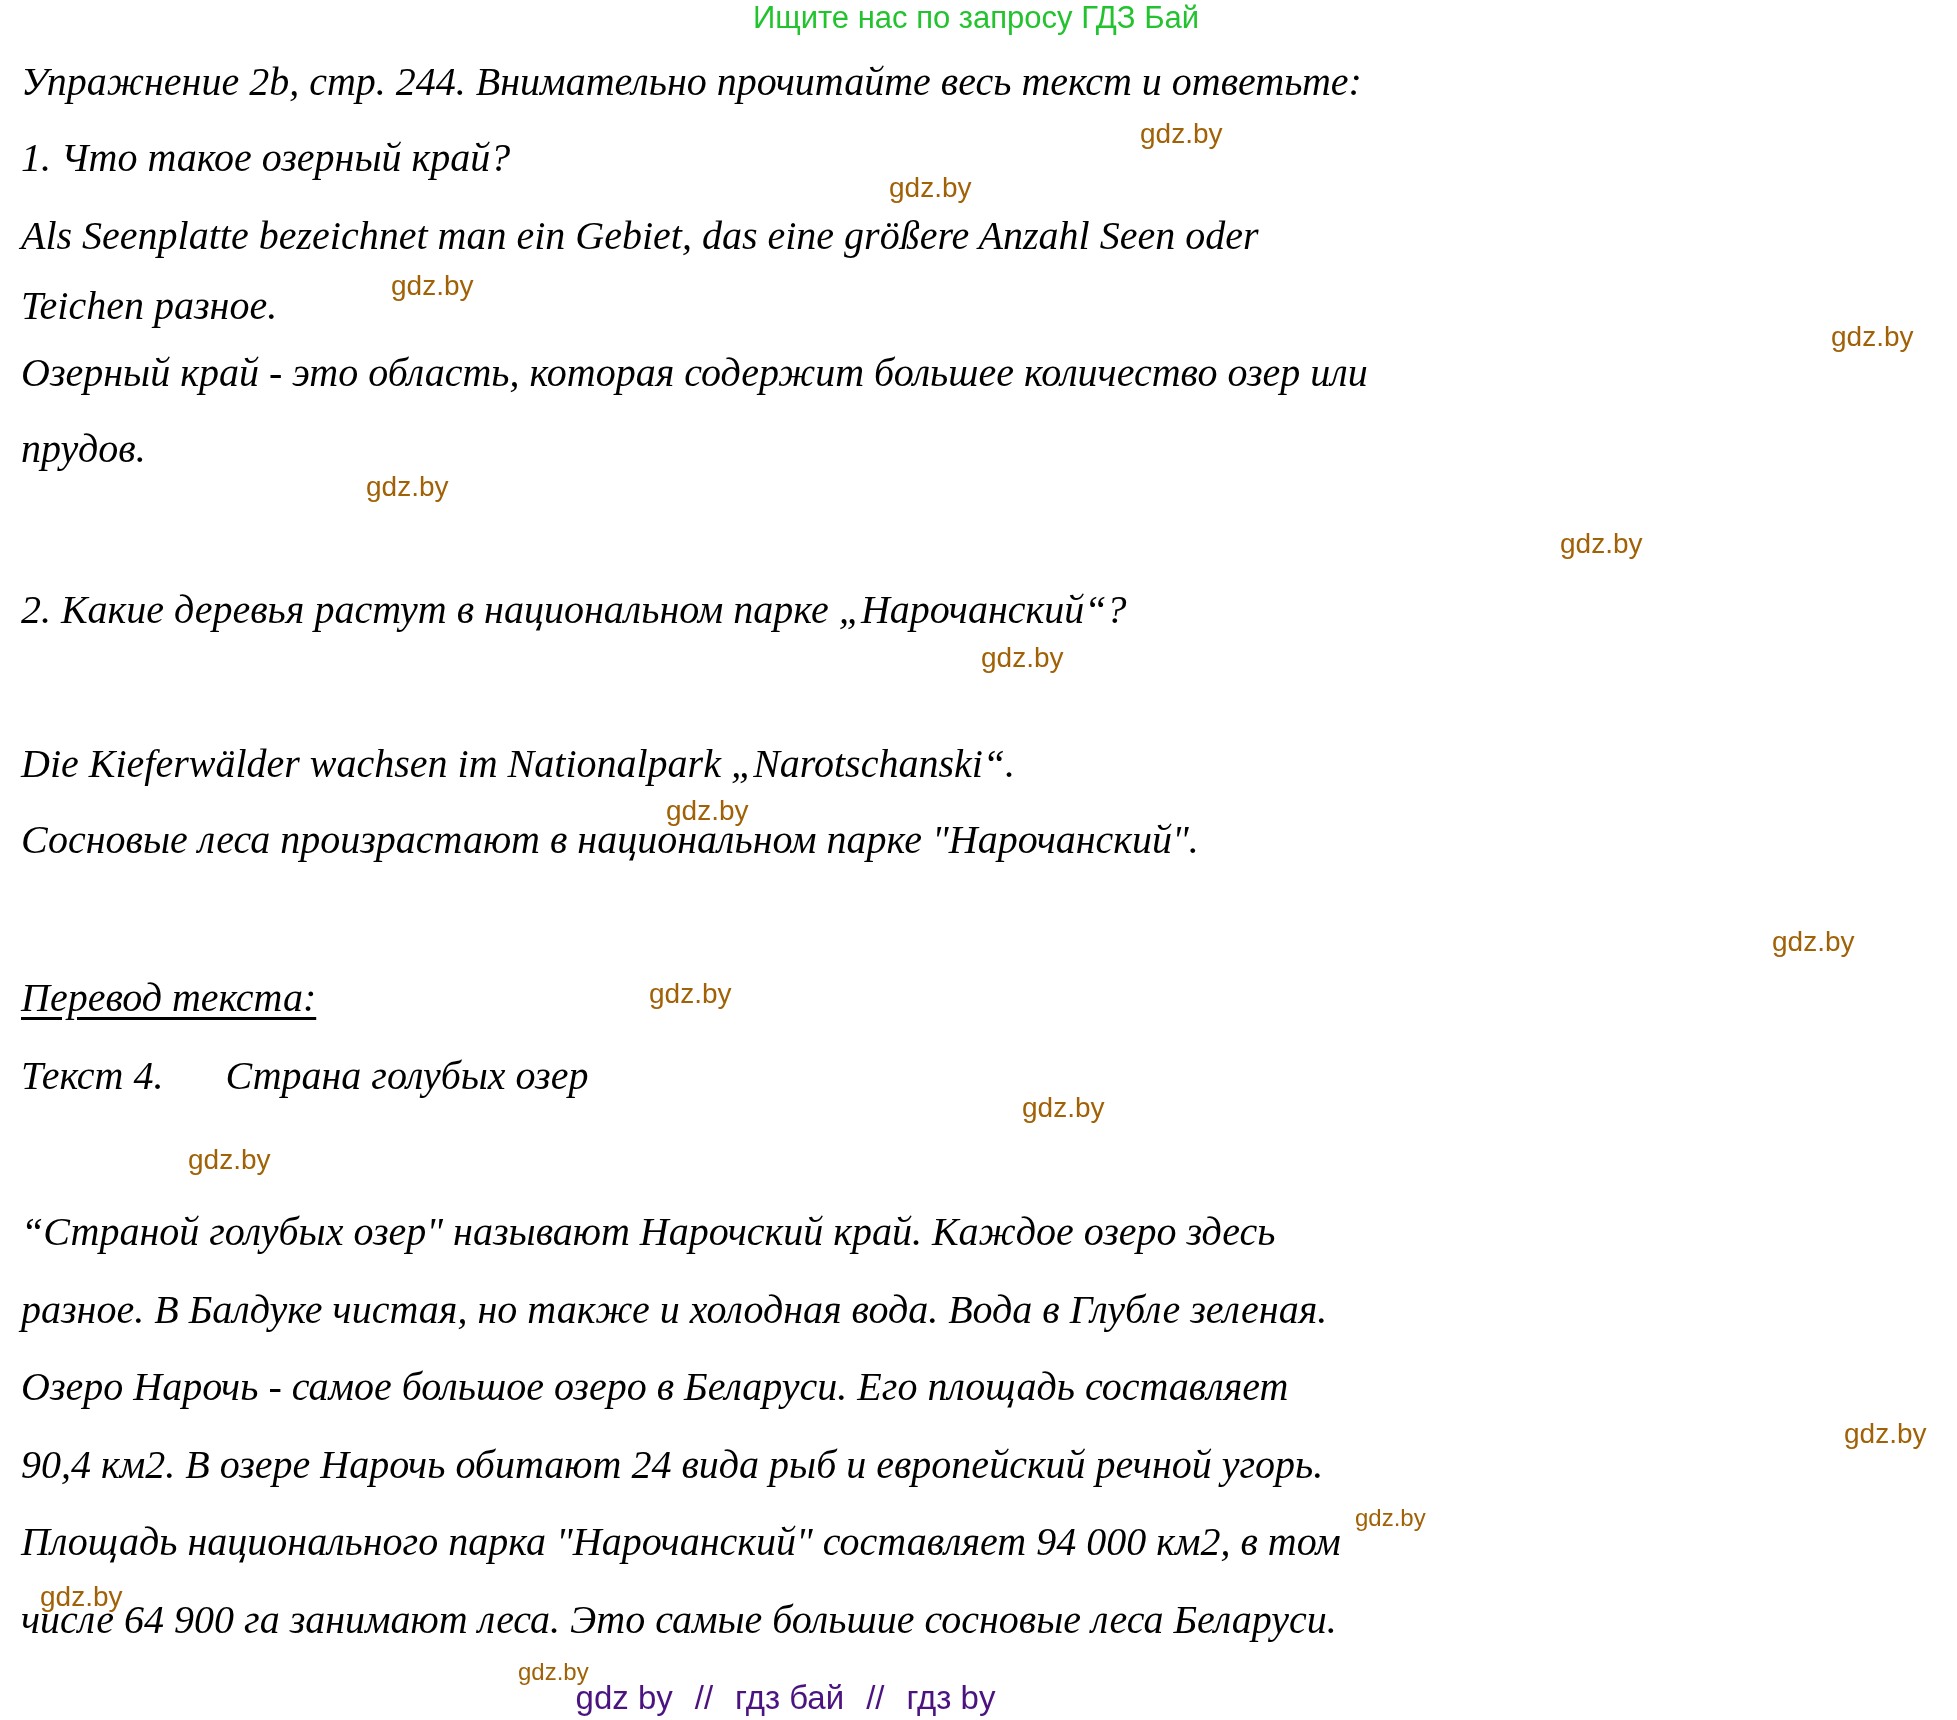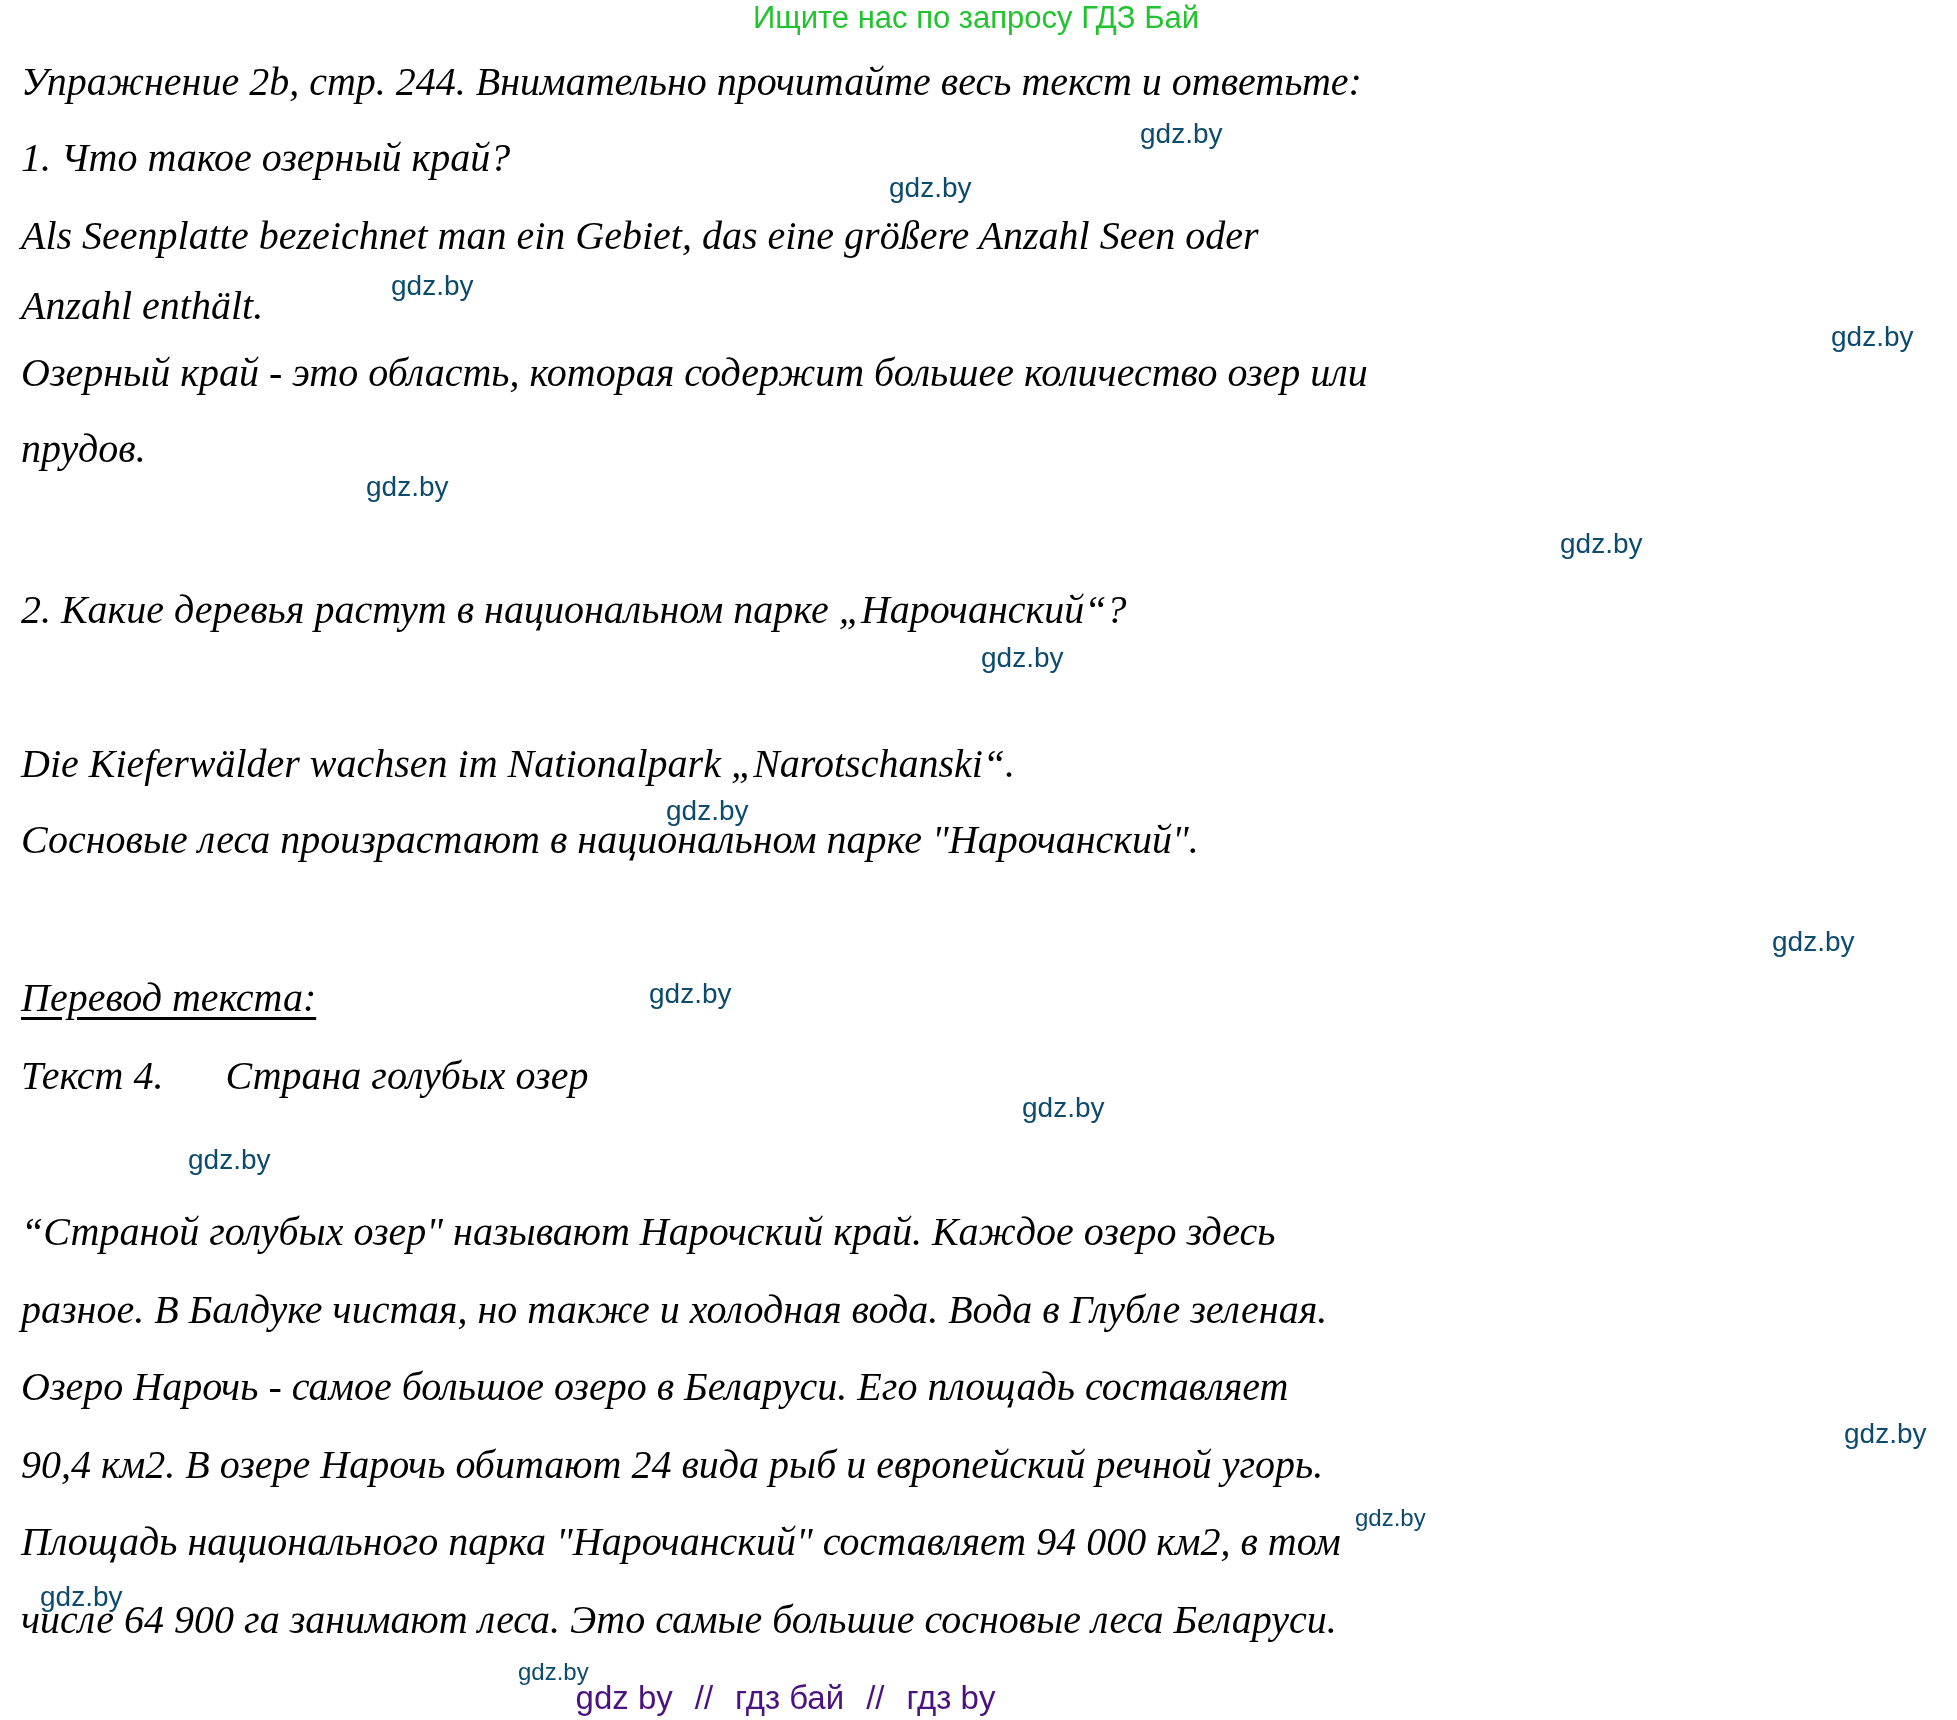--- a/index.html
+++ b/index.html
@@ -2,36 +2,36 @@
 <html><head>
 <meta charset="utf-8">
 <style>
   html, body { margin:0; padding:0; background:#ffffff; }
   body { width:1957px; height:1720px; position:relative; overflow:hidden; }
   .top-banner { position:absolute; top:0; left:0; width:1952px; text-align:center;
     font-family:"Liberation Sans", sans-serif; font-size:31px; color:#22c32e; line-height:36px; }
   .line { position:absolute; left:21px; font-family:"Liberation Serif", serif; font-size:40px;
     color:#000; white-space:nowrap; line-height:1;font-style:italic; }
   .underline { text-decoration:underline; text-decoration-thickness:3px; text-underline-offset:6px; }
-  .wm { position:absolute; font-family:"Liberation Sans", sans-serif; font-size:28px; color:#0c4a6e;
+  .wm { position:absolute; font-family:"Liberation Sans", sans-serif; font-size:28px; color:#a16207;
     white-space:nowrap; line-height:1; }
   .footer { position:absolute; top:1680px; left:0; width:1571px; text-align:center;
     font-family:"Liberation Sans", sans-serif; font-size:33px; color:#4b137f; line-height:36px; }
   .footer .sep { margin:0 22px; }
   .tab { display:inline-block; width:62px; }
 </style>
 </head>
 <body>
 
 <div class="top-banner">Ищите нас по запросу ГДЗ Бай</div>
 
 <div class="line" style="top:62px">Упражнение 2b, стр. 244. Внимательно прочитайте весь текст и ответьте:</div>
 <div class="line" style="top:138px">1. Что такое озерный край?</div>
 <div class="line" style="top:216px">Als Seenplatte bezeichnet man ein Gebiet, das eine größere Anzahl Seen oder</div>
-<div class="line" style="top:286px">Anzahl enthält.</div>
+<div class="line" style="top:286px">Teichen разное.</div>
 <div class="line" style="top:353px">Озерный край - это область, которая содержит большее количество озер или</div>
 <div class="line" style="top:429px">прудов.</div>
 
 <div class="line" style="top:590px">2. Какие деревья растут в национальном парке „Нарочанский“?</div>
 <div class="line" style="top:744px">Die Kieferwälder wachsen im Nationalpark „Narotschanski“.</div>
 <div class="line" style="top:820px">Сосновые леса произрастают в национальном парке "Нарочанский".</div>
 
 <div class="line underline" style="top:978px">Перевод текста:</div>
 <div class="line" style="top:1056px">
   <span>Текст 4.</span><span class="tab"></span><span>Страна голубых озер</span>

